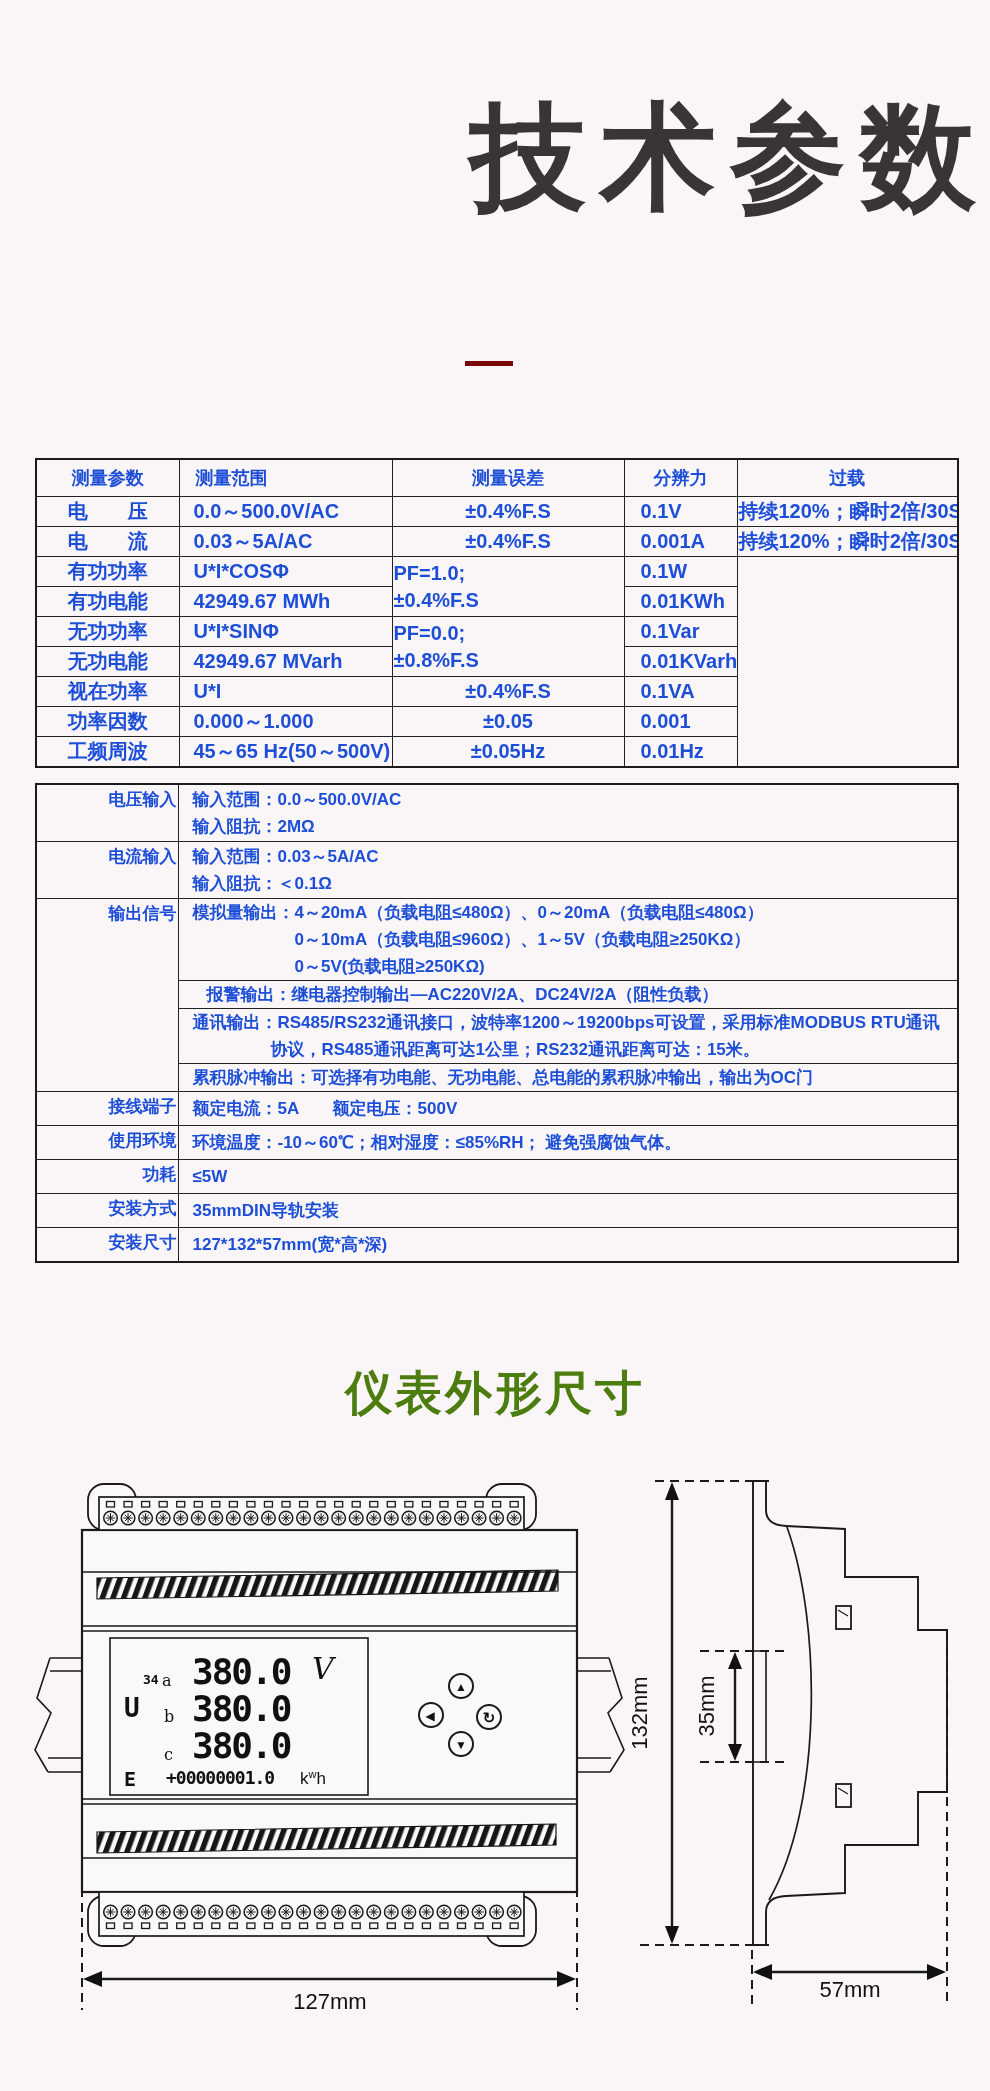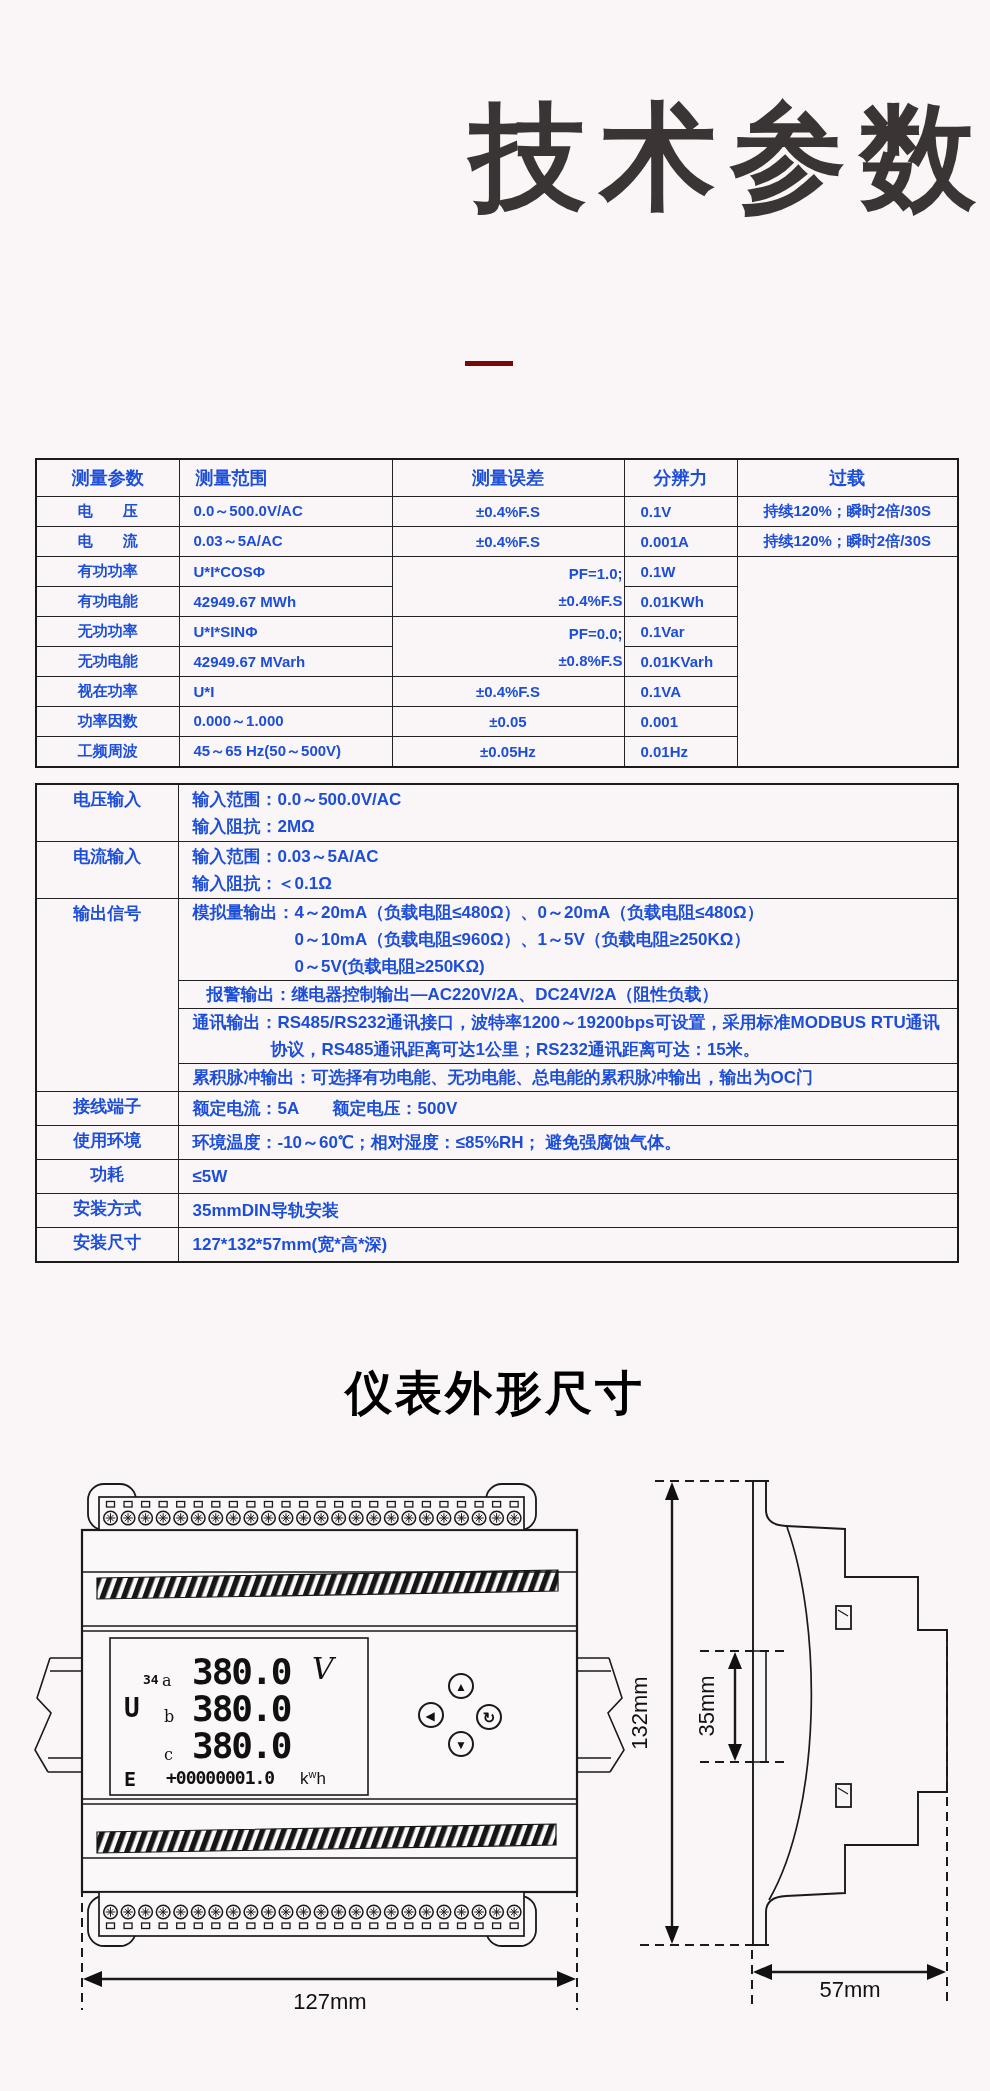--- a/index.html
+++ b/index.html
@@ -2,39 +2,39 @@
 <html><head>
 <meta charset="utf-8">
 <style>
   html,body{margin:0;padding:0;}
   .page{position:relative;width:990px;height:2091px;background:#FAF6F7;
         font-family:"Liberation Sans",sans-serif;color:#151515;overflow:hidden;}
   .title{position:absolute;top:94px;left:0;width:100%;text-align:right;
          font-size:116px;font-weight:bold;color:#3A3534;letter-spacing:14px;line-height:1.1;}
   .divider{position:absolute;left:465px;top:361px;width:48px;height:5px;background:#7B0808;}
   .section-title{position:absolute;top:1362px;left:0;width:100%;text-align:center;
-         font-size:47px;font-weight:bold;color:#000000;letter-spacing:3px;}
+         font-size:47px;font-weight:bold;color:#4d7c0f;letter-spacing:3px;}
 
   table{border-collapse:collapse;position:absolute;left:35px;width:922px;table-layout:fixed;
         font-weight:bold;color:#1d4ed8;}
   td,th{border:1.6px solid #232323;overflow:hidden;white-space:nowrap;}
   #t1{top:458px;}
   #t1{border:2.5px solid #1b1b1b;}
   #t1 th{height:34px;font-size:18px;}
-  #t1 td{height:27px;font-size:15px;}
+  #t1 td{height:27px;font-size:20px;}
   .ca{text-align:center;}
   .lf{text-align:left;padding-left:14px;}
   .res{text-align:left;padding-left:16px;}
   .errm{vertical-align:middle;}
-  .errm div{line-height:27px;text-align:right;}
+  .errm div{line-height:27px;text-align:left;}
   #t1 th.h-range{text-align:left;padding-left:16px;}
 
   #t2{top:783px;border:2.5px solid #1b1b1b;font-size:17px;}
   #t2 td{vertical-align:top;}
-  .t2-label{text-align:center;padding-top:3px;height:100%;}
+  .t2-label{text-align:right;padding-top:3px;height:100%;}
   .t2-single .t2-label, .t2-single .t2-content{height:31px;}
   .t2-content{padding-left:14px;}
   .t2-line{line-height:27px;white-space:nowrap;}
   .t2-single .t2-line{line-height:31px;}
   .t2-single .t2-label{line-height:29px;padding-top:0;}
   .blk{padding:0;}
   .blk + .blk{border-top:1.6px solid #232323;}
   .ind1{padding-left:116px;}
   .ind2{padding-left:92px;}
 

